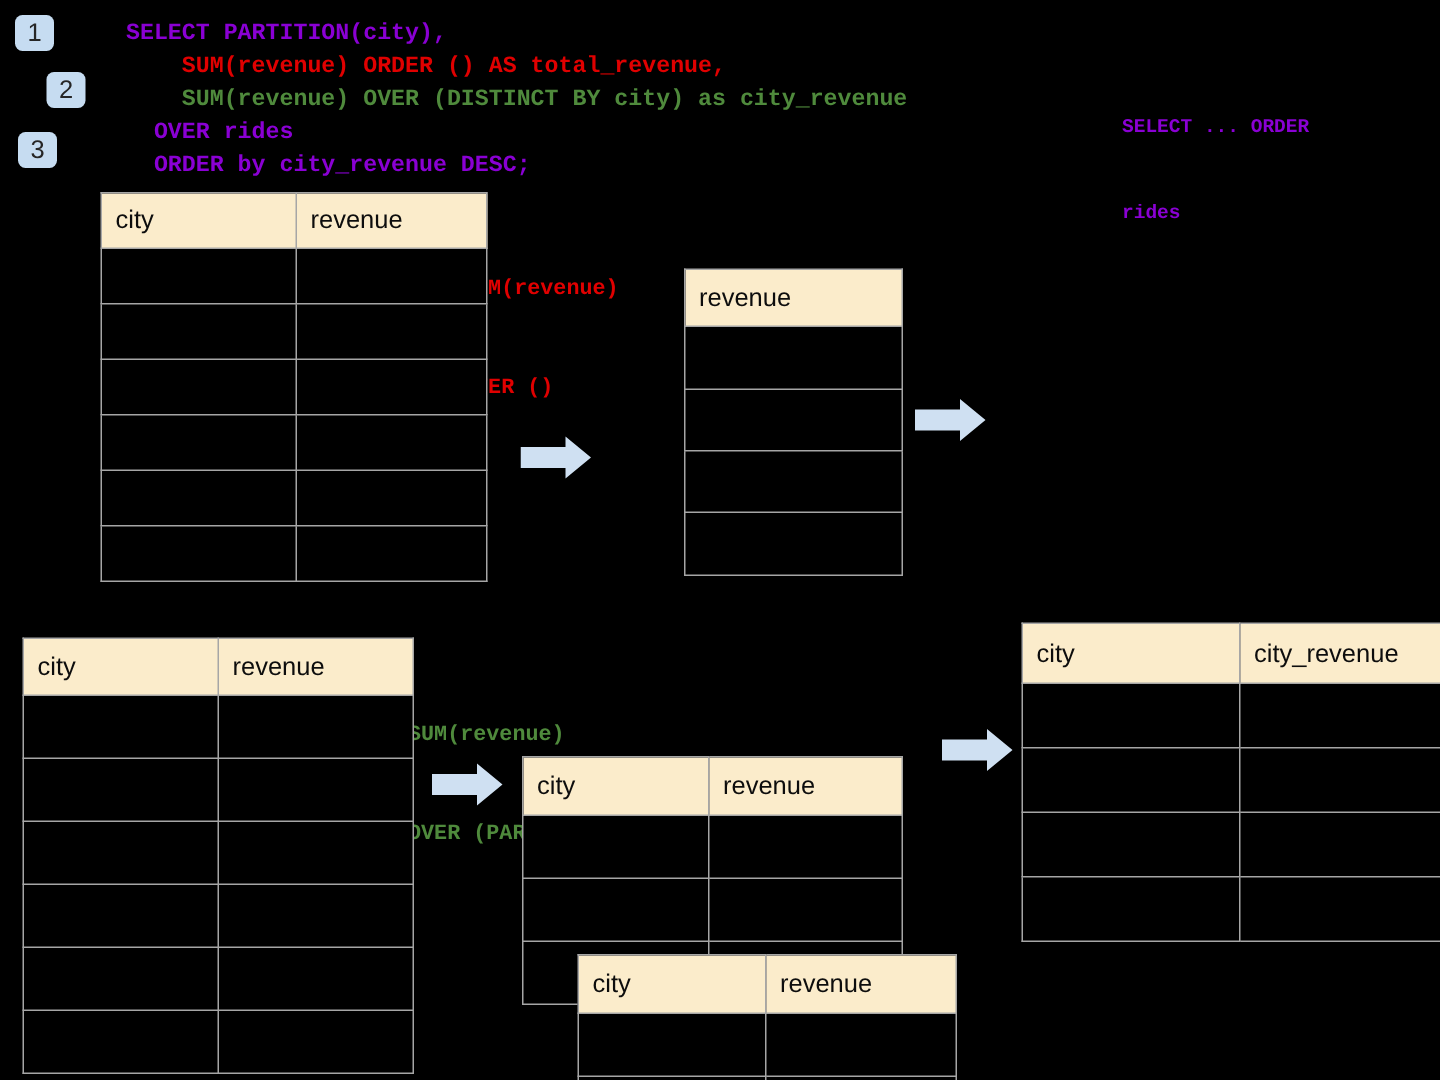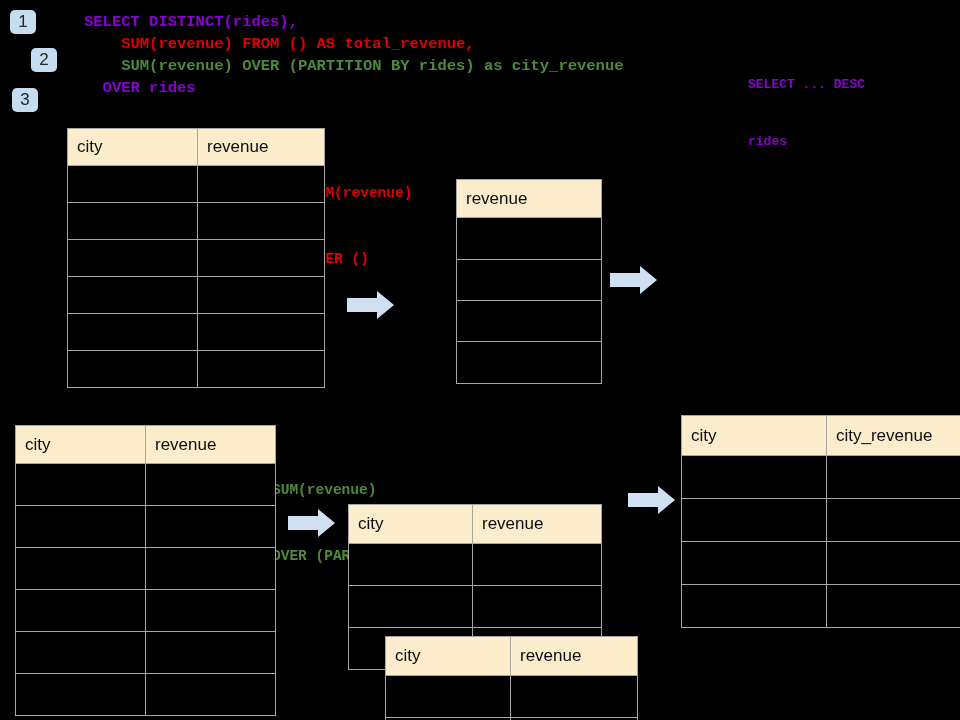--- a/index.html
+++ b/index.html
@@ -92,27 +92,28 @@
   <div class="badge" style="left:10px; top:10px;">
     <span>1</span>
   </div>
   <div class="badge" style="left:31px; top:48px;">
     <span>2</span>
   </div>
   <div class="badge" style="left:12px; top:88px;">
     <span>3</span>
   </div>
 
-  <div class="sql sql-purple" style="left:84px; top:12px;">SELECT DISTINCT(rides),</div>
-  <div class="sql sql-red" style="left:84px; top:34px;">    SUM(revenue) FROM () AS total_revenue,</div>
-  <div class="sql sql-green" style="left:84px; top:56px;">    SUM(revenue) OVER (PARTITION BY rides) as city_revenue</div>
+  <div class="sql sql-purple" style="left:84px; top:12px;">SELECT PARTITION(city),</div>
+  <div class="sql sql-red" style="left:84px; top:34px;">    SUM(revenue) ORDER () AS total_revenue,</div>
+  <div class="sql sql-green" style="left:84px; top:56px;">    SUM(revenue) OVER (DISTINCT BY city) as city_revenue</div>
   <div class="sql sql-purple" style="left:84px; top:78px;">  OVER rides</div>
+  <div class="sql sql-purple" style="left:84px; top:100px;">  ORDER by city_revenue DESC;</div>
 
   <div class="sql sql-purple" style="left:748px; top:37px; font-size:13px; line-height:19px;">
-    <div>SELECT ... DESC</div>
+    <div>SELECT ... ORDER</div>
     <div>rides</div>
   </div>
 
   <div class="anno anno-red" style="left:308px; top:138px;">
     <div>SUM(revenue)</div>
     <div>OVER ()</div>
   </div>
 
   <div class="anno anno-green" style="left:272px; top:435px;">
     <div>SUM(revenue)</div>

